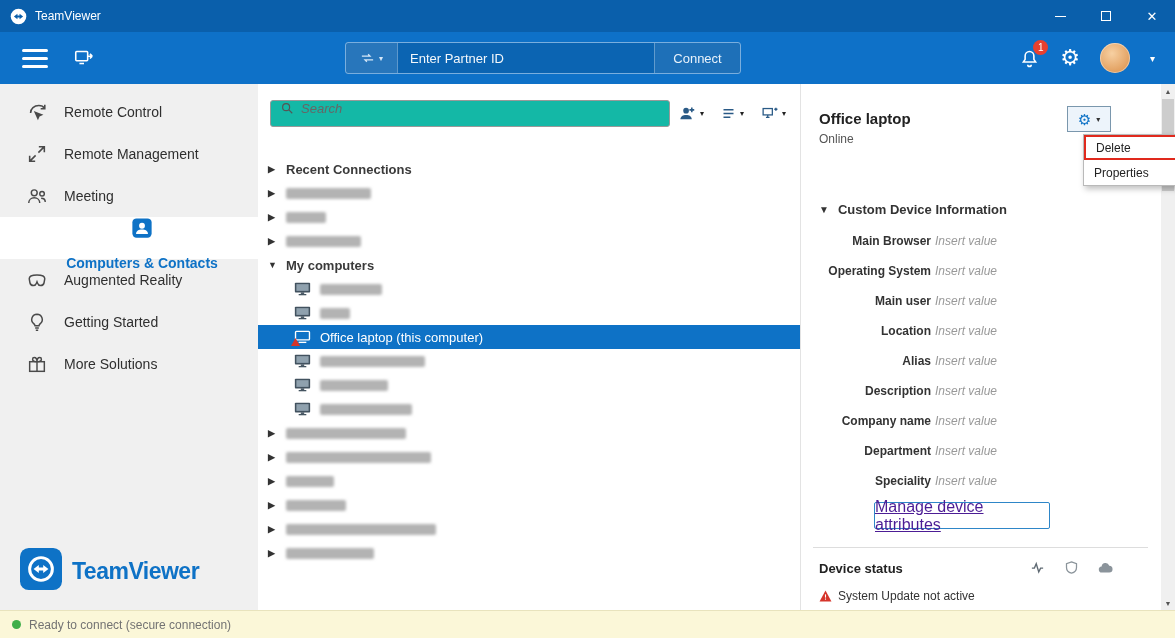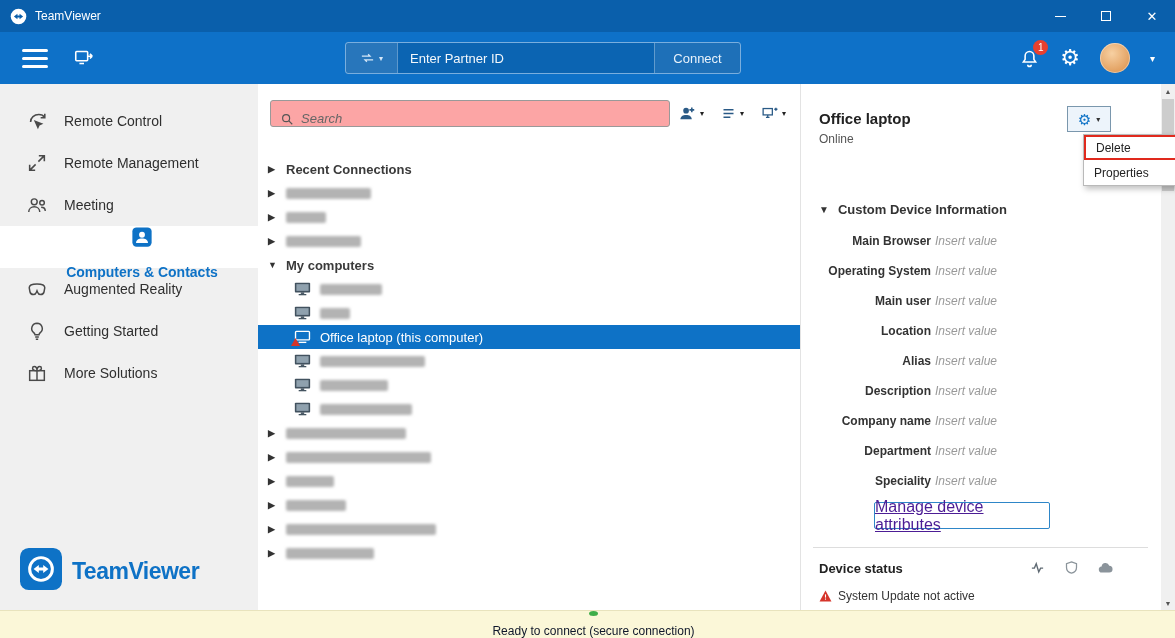--- a/index.html
+++ b/index.html
@@ -29,31 +29,31 @@
   .bell { position:relative; display:flex; }
   .badge { position:absolute; top:-8px; right:-8px; min-width:15px; height:15px; border-radius:50%; background:#e8402f; color:#fff; font-size:10px; display:flex; align-items:center; justify-content:center; padding:0 2px; }
   .hgear { font-size:22px; color:#fff; line-height:1; }
   .avatar { width:30px; height:30px; border-radius:50%; background:radial-gradient(circle at 40% 35%, #f7d0a2, #e2a060 70%, #c9854a); box-shadow: inset 0 0 0 1px rgba(255,255,255,.4); }
   .wchev { color:#fff; font-size:10px; }
 
   
   .main { display:flex; height:526px; overflow:hidden; }
 
   
-  .sidebar { width:258px; background:#f0f0f0; display:flex; flex-direction:column; padding-top:16px; }
+  .sidebar { width:258px; background:#f0f0f0; display:flex; flex-direction:column; padding-top:7px; }
   .side-item { height:42px; display:flex; align-items:center; gap:16px; padding-left:26px; font-size:14px; color:#2f2f2f; }
   .side-item .icn { width:22px; height:22px; display:flex; }
   .side-item.sel { background:#fff; color:#0e72c6; font-weight:700;flex-direction:column; }
   .side-brand { margin-top:auto; display:flex; align-items:center; gap:10px; padding:0 0 16px 20px; }
   .brand-text { color:#0e72c6; font-size:23px; font-weight:700; letter-spacing:-.5px; }
 
   
   .middle { width:542px; background:#fff; position:relative; }
   .mid-top { display:flex; align-items:center; padding:16px 14px 0 12px; }
-  .searchbox { width:400px; height:27px; border:1px solid #999; border-radius:3px; display:flex; align-items:flex-end; gap:7px; padding:0 9px; background:#fca5a5; }
+  .searchbox { width:400px; height:27px; border:1px solid #999; border-radius:3px; display:flex; align-items:flex-start; gap:7px; padding:0 9px; background:#14b8a6; }
   .searchbox input { border:none; outline:none; flex:1; font-size:13px; color:#333; background:transparent; font-family:"Liberation Sans", sans-serif; }
   .searchbox input::placeholder { font-style:italic; color:#666; }
   .mid-icons { margin-left:auto; display:flex; align-items:center; gap:16px; }
   .mi { display:flex; align-items:center; gap:3px; }
   .mi .chev { font-size:8px; color:#222; }
   .tree { margin-top:30px; font-size:13px; color:#333; }
   .trow { height:24px; display:flex; align-items:center; }
   .trow.group { padding-left:10px; gap:7px; font-weight:700; color:#3a3a3a; }
   .trow.comp { padding-left:36px; gap:9px; font-weight:400; }
   .arrow { font-size:9px; color:#333; width:11px; }
@@ -86,21 +86,21 @@
   .warn { position:absolute; top:505px; left:18px; display:flex; align-items:center; gap:6px; font-size:12px; color:#333; }
 
   
   .scrollbar { position:absolute; right:0; top:0; bottom:0; width:14px; background:#f0f0f0; }
   .sb-arrow { position:absolute; left:0; width:14px; height:14px; display:flex; align-items:center; justify-content:center; font-size:7px; color:#555; }
   .sb-up { top:0; }
   .sb-down { bottom:0; }
   .sb-thumb { position:absolute; top:15px; left:1px; width:12px; height:92px; background:#cdcdcd; }
 
   
-  .statusbar { height:28px; background:#fbf7d8; border-top:1px solid #e8e3bd; display:flex; align-items:center; gap:8px; padding-left:12px; font-size:12px; color:#0f172a;flex-direction:column; }
+  .statusbar { height:28px; background:#fbf7d8; border-top:1px solid #e8e3bd; display:flex; align-items:center; gap:8px; padding-left:12px; font-size:12px; color:#737373; }
   .dot { width:9px; height:9px; border-radius:50%; background:#3fae49; }
 </style>
 </head>
 <body>
 
 <div class="titlebar">
   <span class="tb-logo">
     <svg width="17" height="17" viewBox="0 0 24 24">
         <circle cx="12" cy="12" r="11" fill="#fff"></circle>
         <path d="M10.5 8.2 5.5 12l5 3.8v-2.4h3v2.4l5-3.8-5-3.8v2.4h-3z" fill="#0a5fab"></path>

